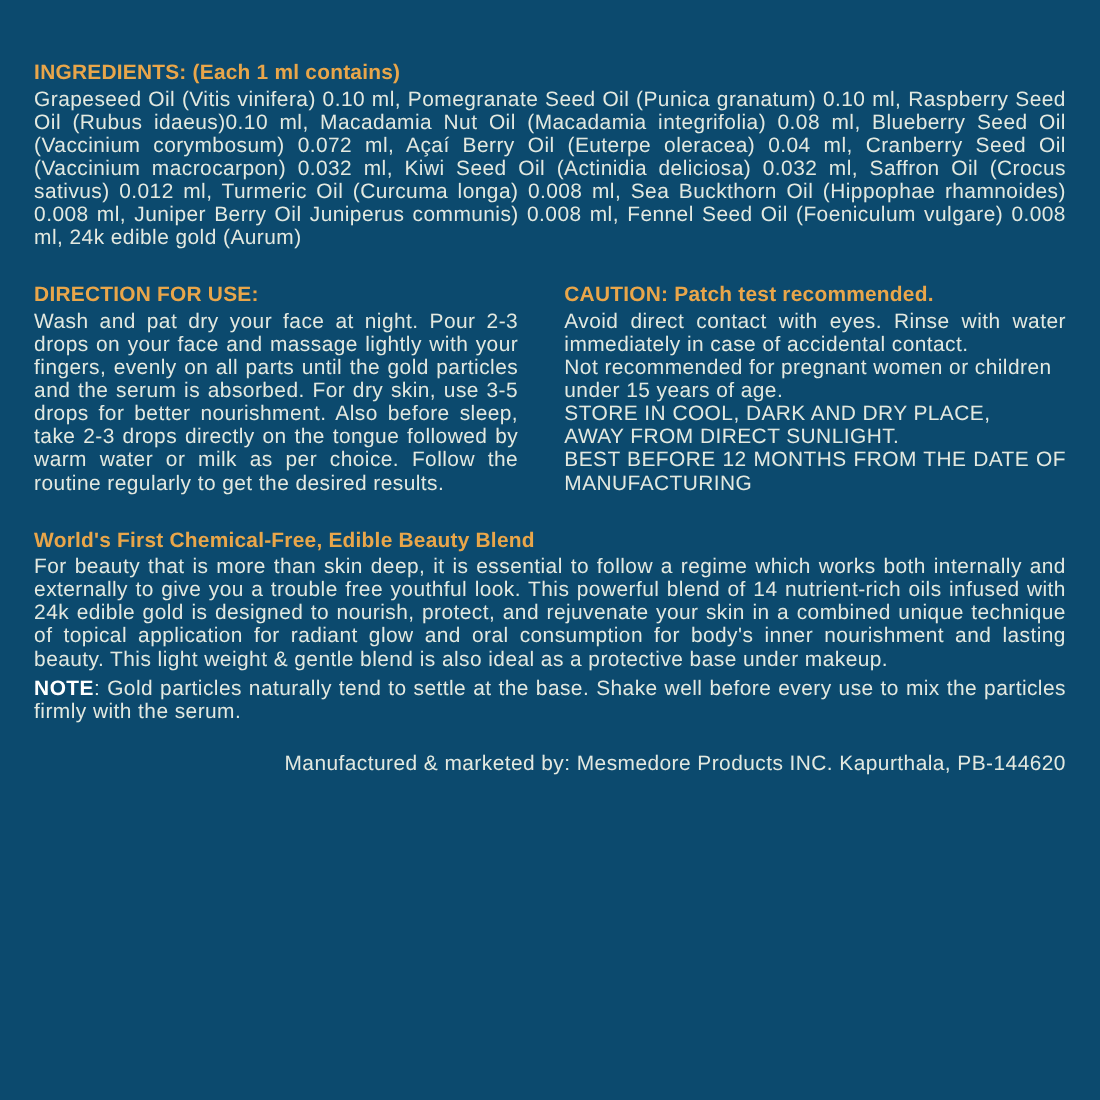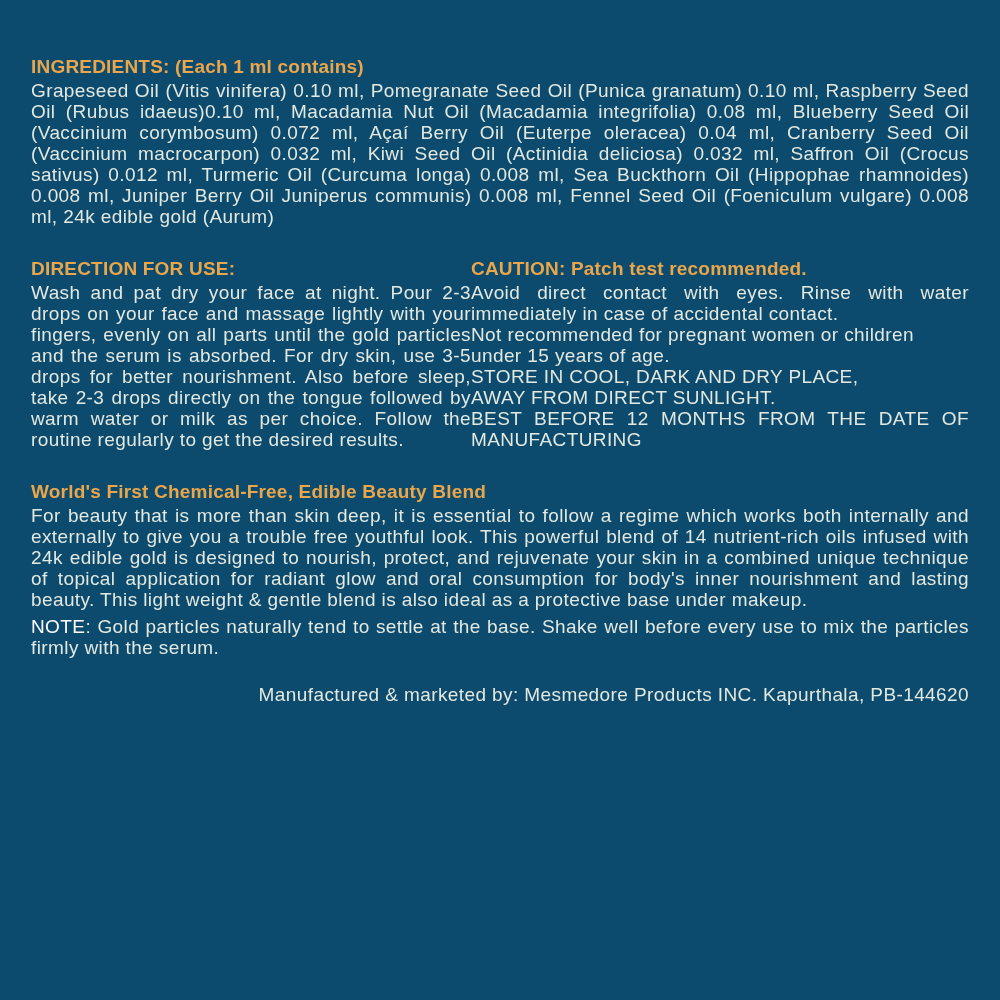--- a/index.html
+++ b/index.html
@@ -27,25 +27,26 @@
     color: #E9A64A;
   }
   p {
     margin: 0;
     font-size: 19px;
     line-height: 21px;
     font-weight: 300;
     letter-spacing: 0.4px;
     color: #E3E9E0;
   }
-  p b { font-weight: 400; color: #FFFFFF; letter-spacing: 0.4px; }
+  p b { font-weight: 700; color: #FFFFFF; letter-spacing: 0.4px; }
   .just { text-align: justify; }
   .pre  { white-space: pre-line; }
   .columns {
     display: flex;
+    gap: 42px;
     margin-top: 28px;
   }
   .col-left  { width: 440px; flex: none; }
   .col-right { flex: 1; min-width: 0; }
   .section-beauty { margin-top: 28px; }
   .section-note   { margin-top: 6px; }
   .footer-line    { margin-top: 26px; text-align: right; }
 </style>
 </head>
 <body>

